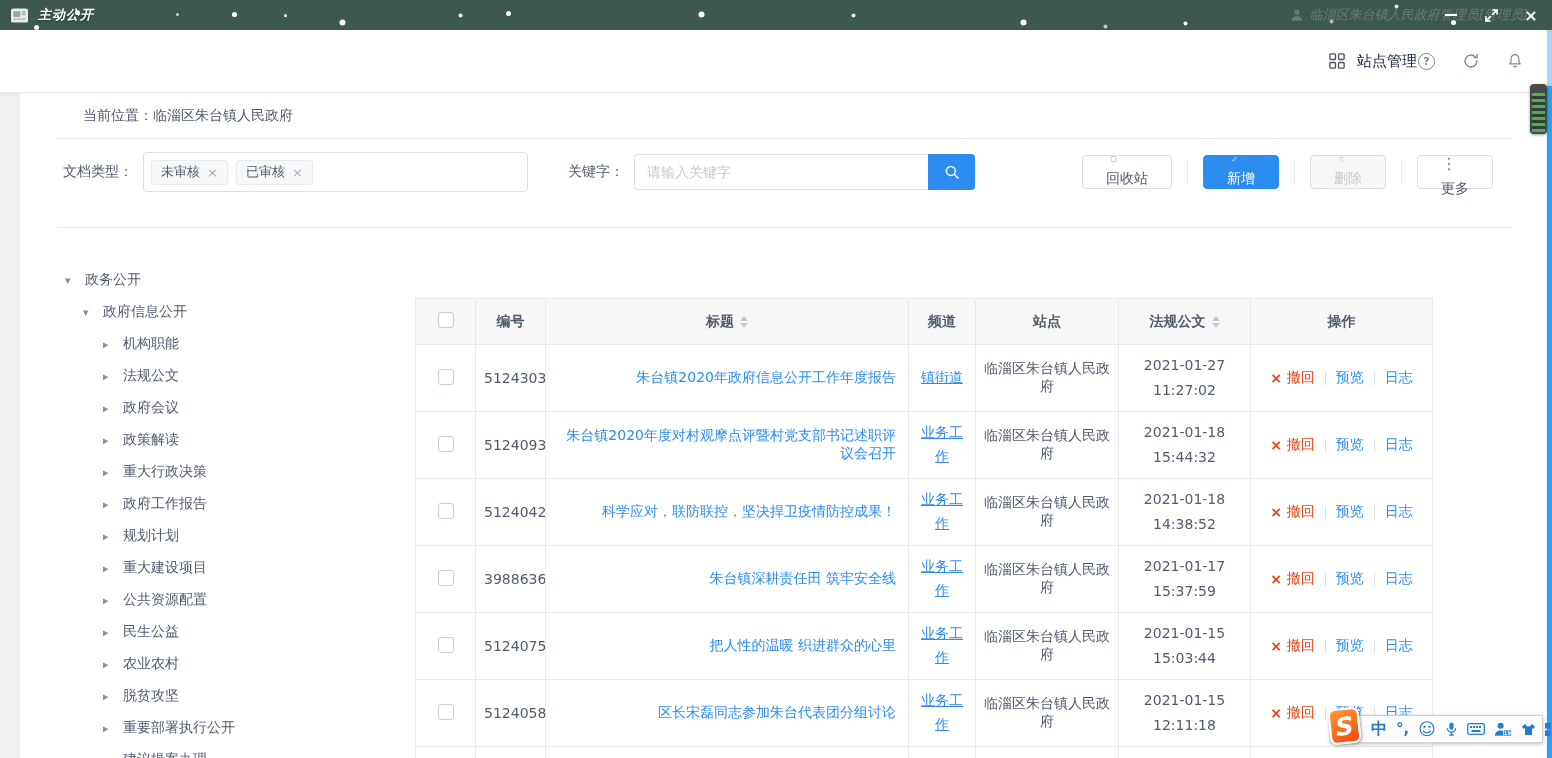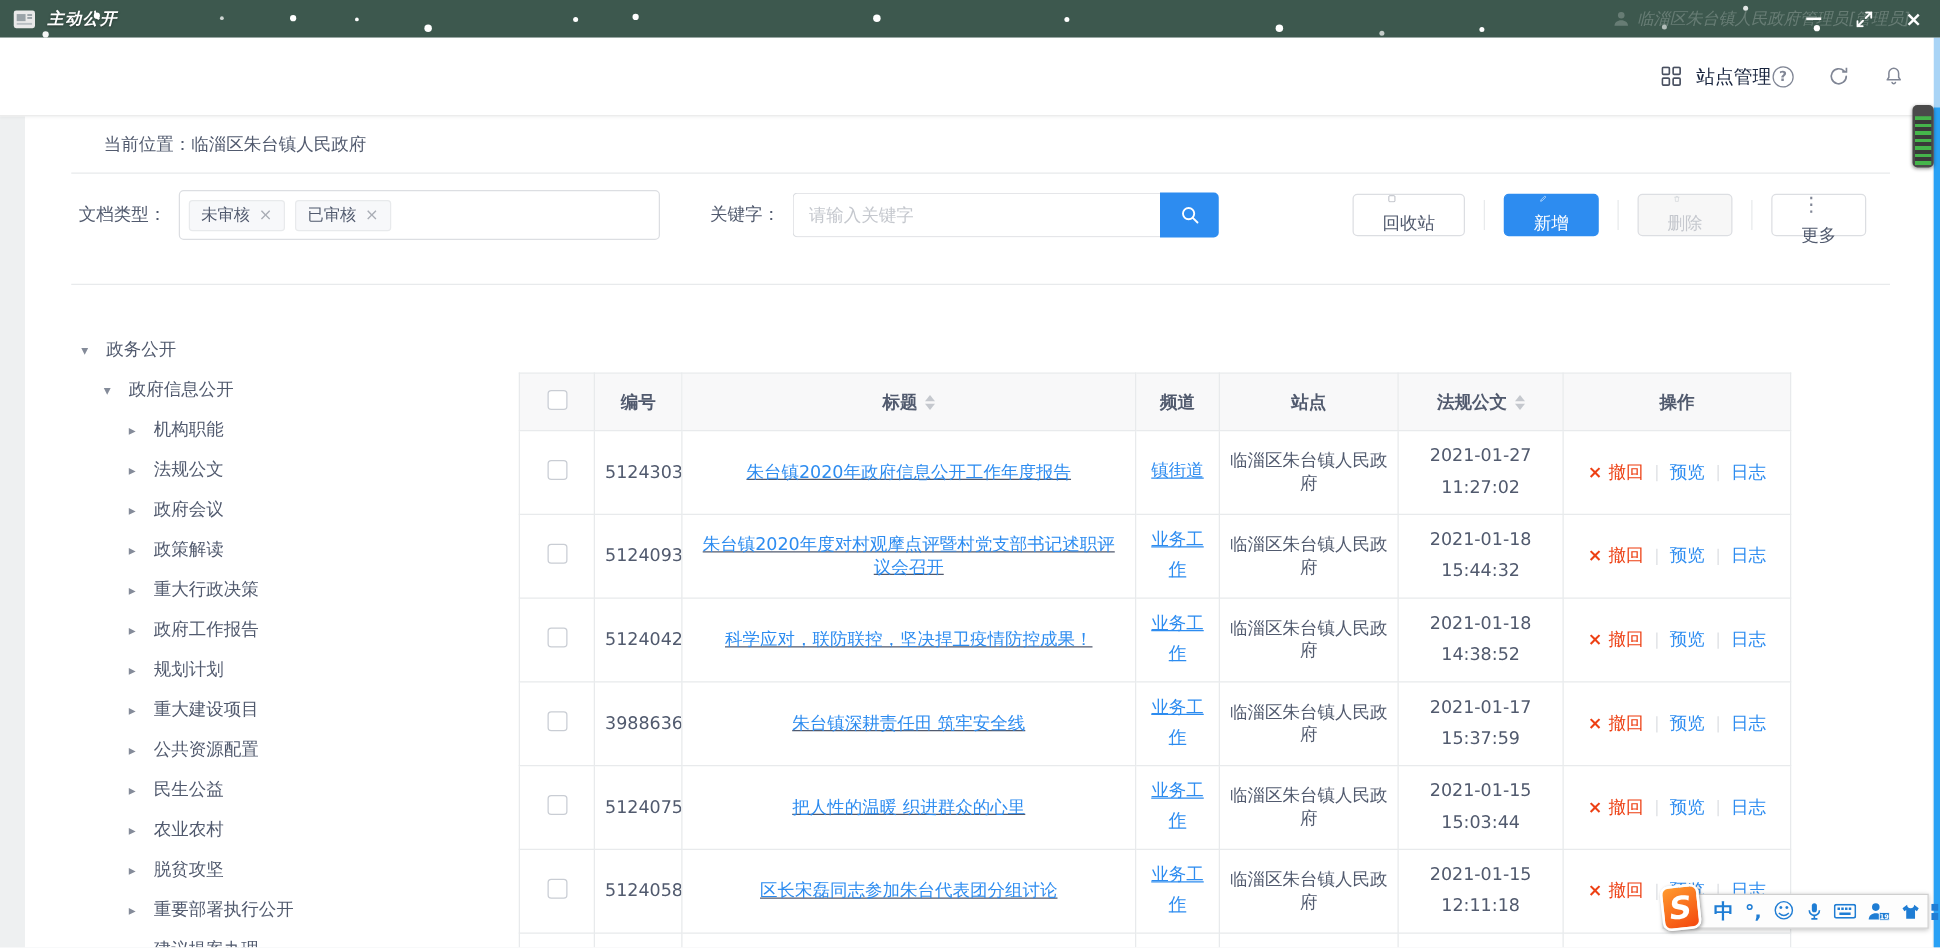--- a/index.html
+++ b/index.html
@@ -69,21 +69,21 @@
   .tree-row .arrow { width:20px; font-size:11px; color:#848b99; }
   .lvl1 { padding-left:18px; }
   .lvl2 { padding-left:38px; }
 
   .tablewrap { position:absolute; left:395px; top:70px; width:1017px; }
   table { border-collapse:collapse; table-layout:fixed; width:1017px; font-size:14px; color:#515a6e; background:#fff; }
   th, td { border:1px solid #e8eaec; text-align:center; padding:4px 8px; overflow:hidden; }
   th { background:#f8f8f9; height:46px; font-weight:600; color:#515a6e; }
   td { height:67px; }
   .cb { width:16px; height:16px; border:1px solid #c9cdd4; border-radius:3px; background:#fff; display:inline-block; cursor:pointer; }
-  .title-cell { text-align:center; padding:0 12px;text-decoration:underline; }
+  .title-cell { text-align:right; padding:0 12px; }
   .link { color:#2d8cf0; }
   .channel-link { text-decoration:underline; display:inline-block; max-width:56px; line-height:1.7; }
   .time-cell div { line-height:1.8; }
   .actions { display:flex; align-items:center; justify-content:center; }
   .action-revoke { color:#ed4014; display:inline-flex; align-items:center; gap:5px; }
   .action-revoke .x { font-weight:bold; font-size:14px; }
   .action-sep { width:1px; height:13px; background:#dcdee2; margin:0 10px; }
   .sort { display:inline-flex; flex-direction:column; gap:2px; margin-left:6px; vertical-align:middle; }
   .cu { width:0; height:0; border-left:4px solid transparent; border-right:4px solid transparent; border-bottom:5px solid #c5c8ce; }
   .cd { width:0; height:0; border-left:4px solid transparent; border-right:4px solid transparent; border-top:5px solid #c5c8ce; }

